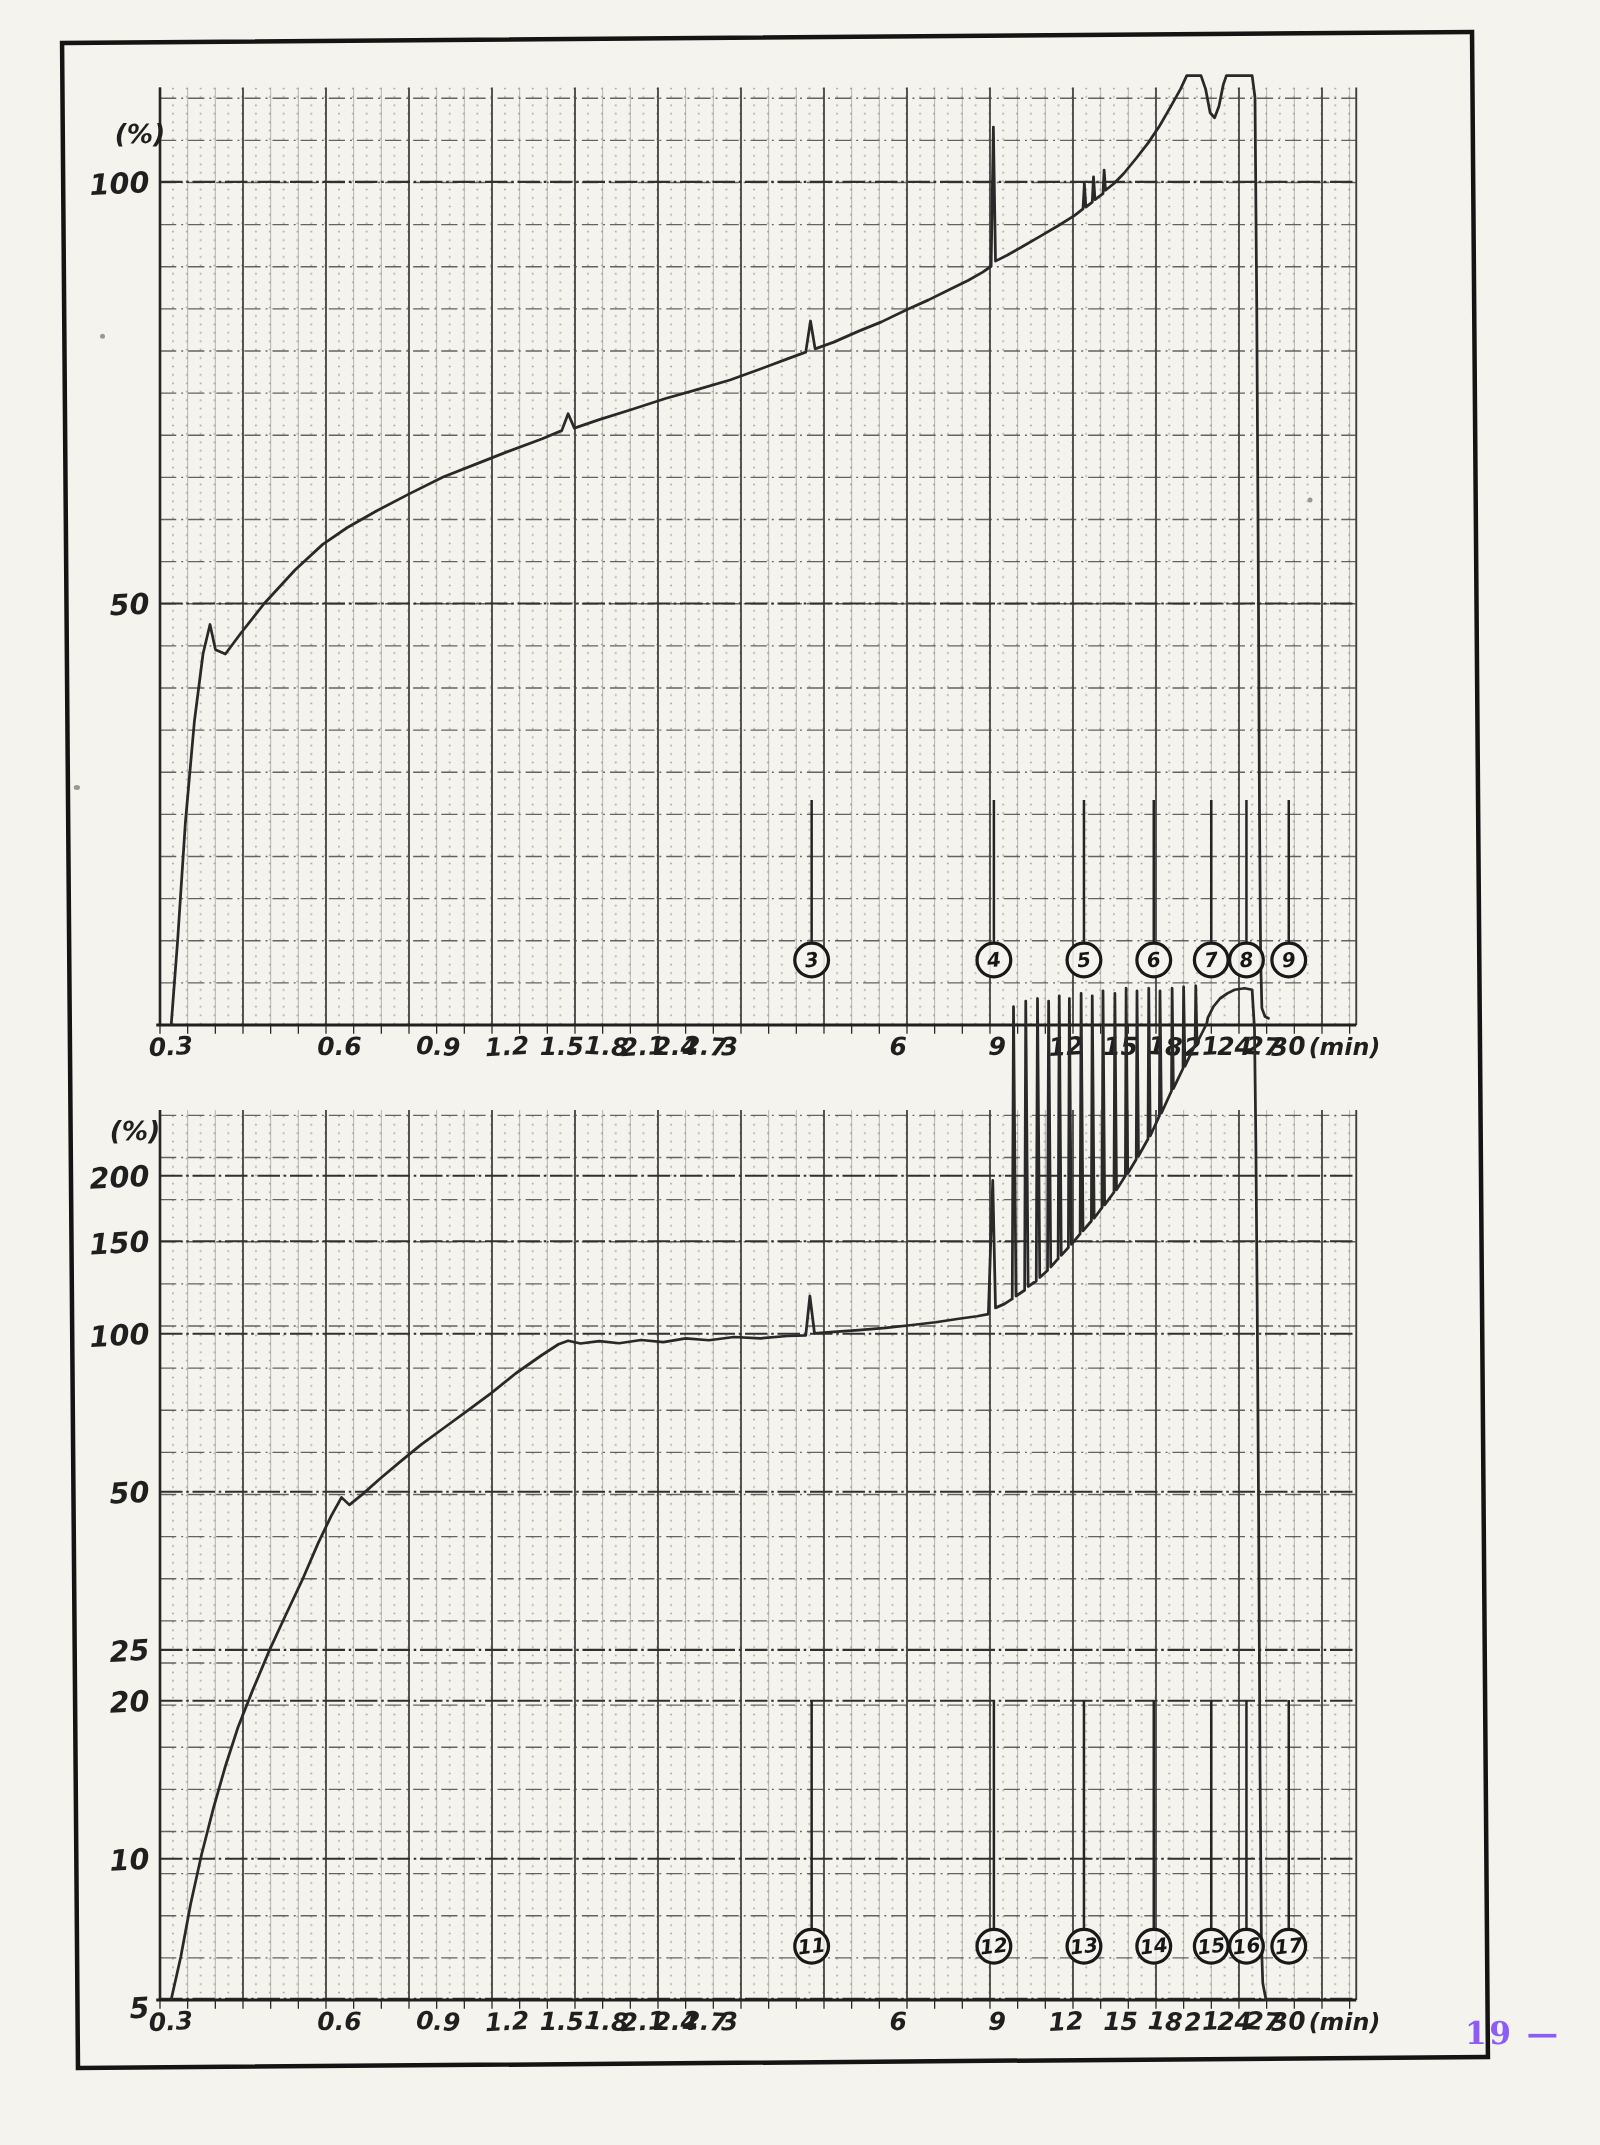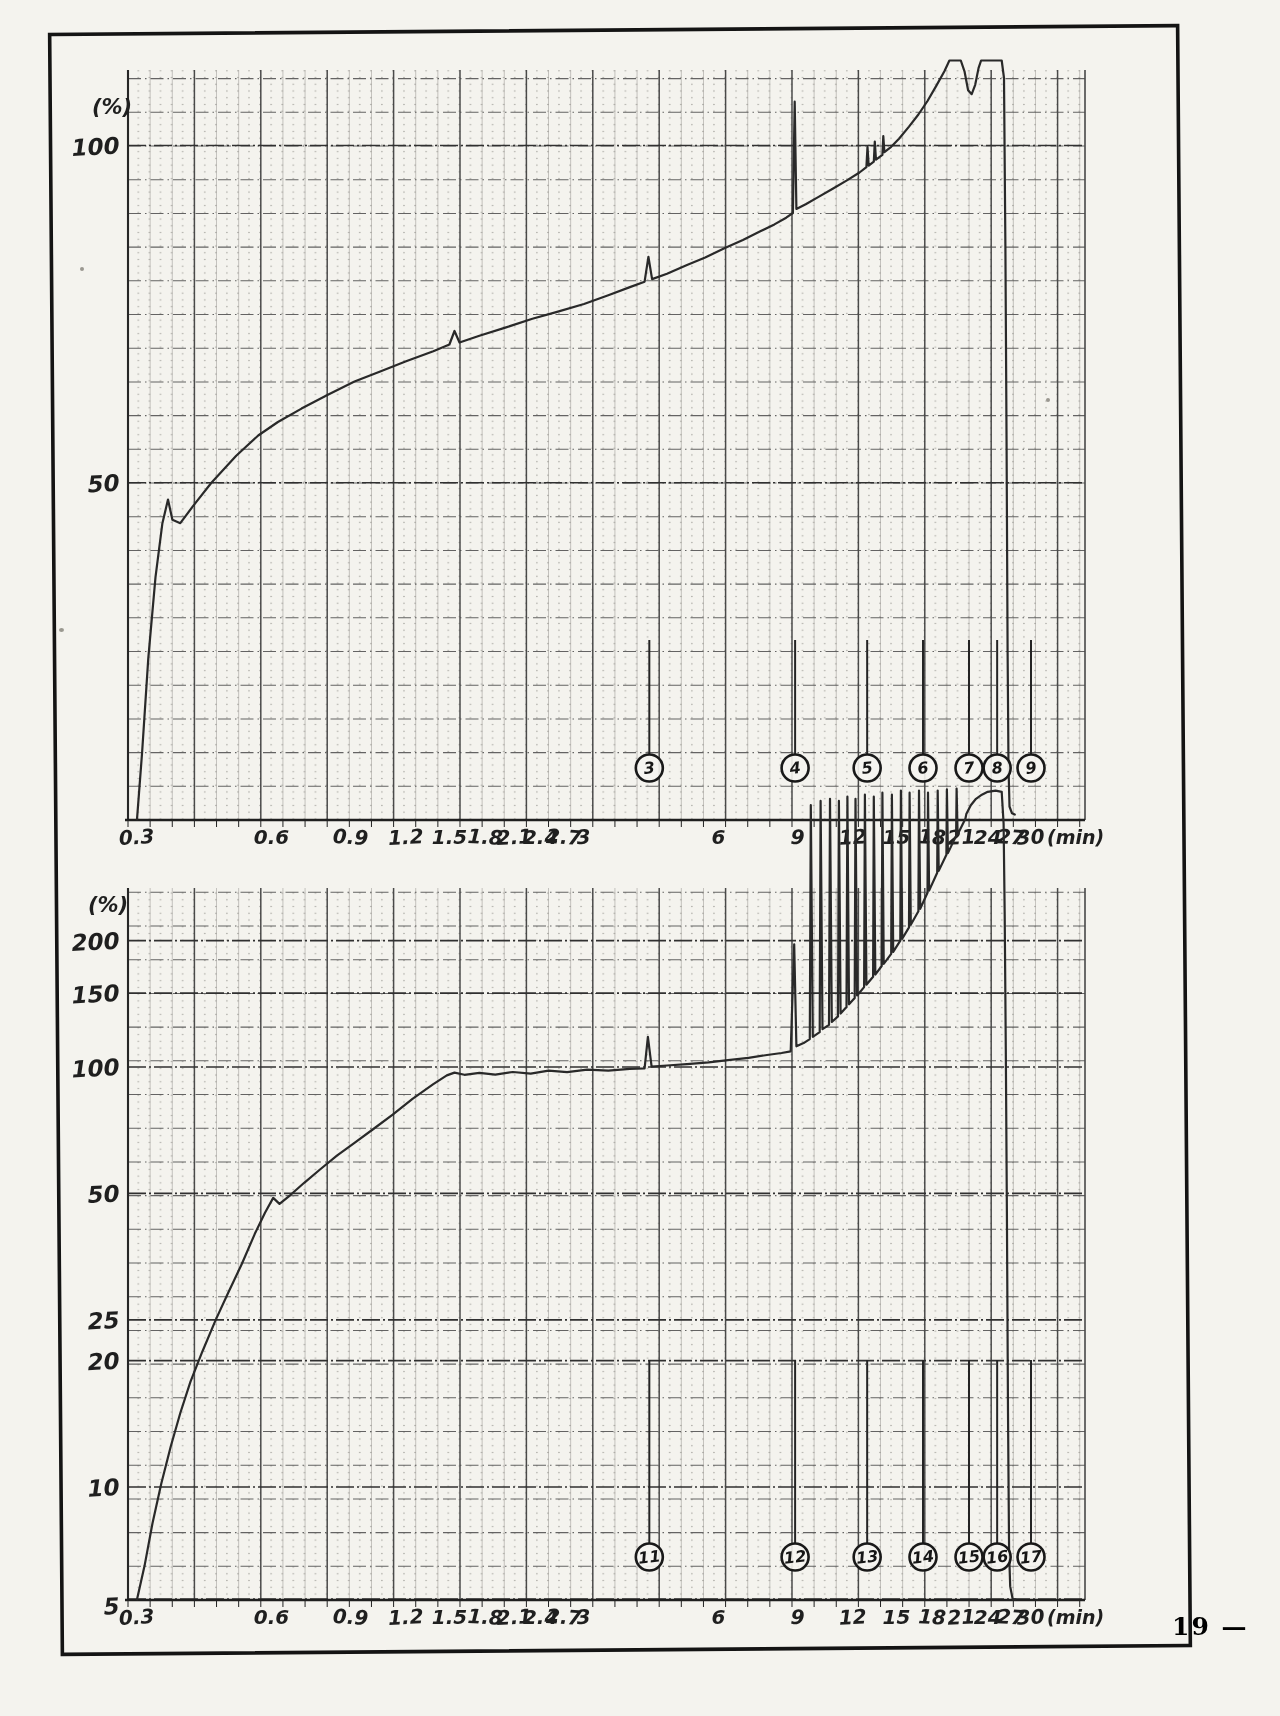--- a/index.html
+++ b/index.html
@@ -10,21 +10,21 @@
   }
   #scan-svg{position:absolute;left:0;top:0;}
   .hand{font-family:"DejaVu Sans",sans-serif;font-style:italic;fill:#1f1f1f;}
   .xlab{font-size:20px;font-weight:600;}
   .ylab{font-size:23px;font-weight:600;}
   .ytitle{font-size:21px;font-weight:700;}
   .unit{font-size:19px;font-weight:600;}
   .circle-num{font-size:16px;font-weight:700;font-style:italic;fill:#161616;}
   #page-number{
     position:absolute;left:1172px;top:1612px;
-    font-family:"DejaVu Serif",serif;font-weight:700;font-size:25px;color:#000000;
+    font-family:"DejaVu Serif",serif;font-weight:700;font-size:25px;color:#8b5cf6;
     letter-spacing:2px;white-space:nowrap;
   }
   .speck{position:absolute;background:#9a9890;border-radius:50%;}
   #speck1{left:80px;top:267px;width:4px;height:4px;}
   #speck2{left:59px;top:628px;width:5px;height:4px;}
   #speck3{left:1046px;top:398px;width:4px;height:4px;}
 </style>
 </head>
 <body>
 

